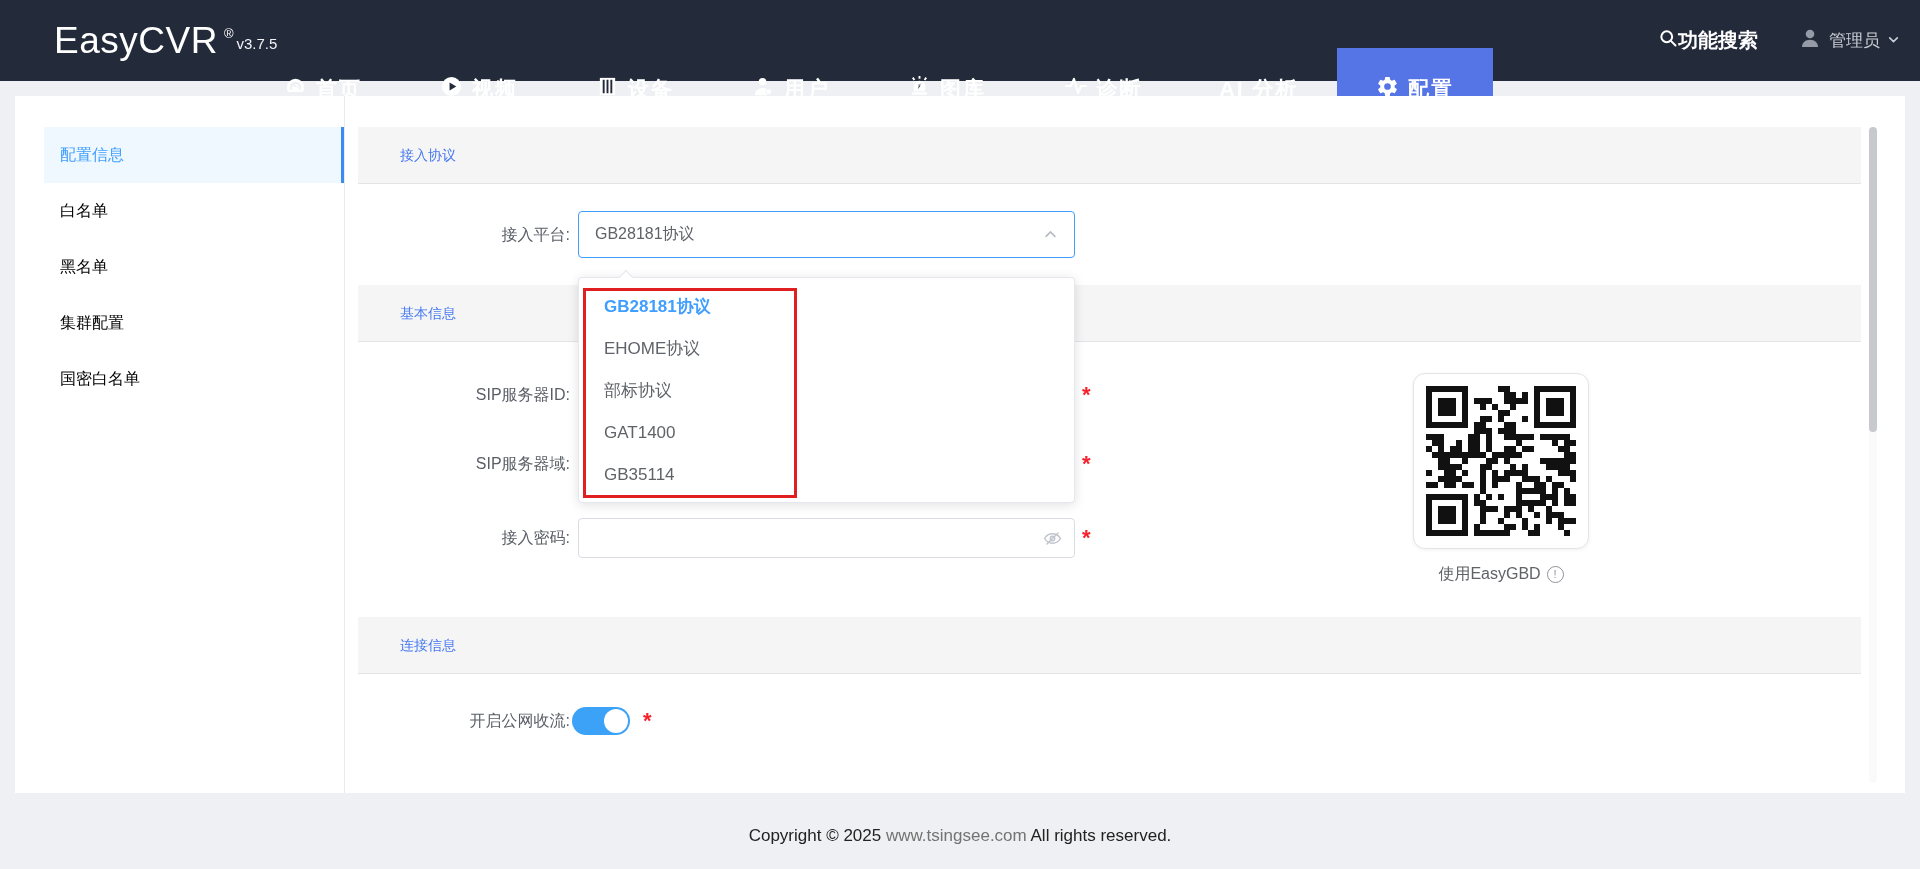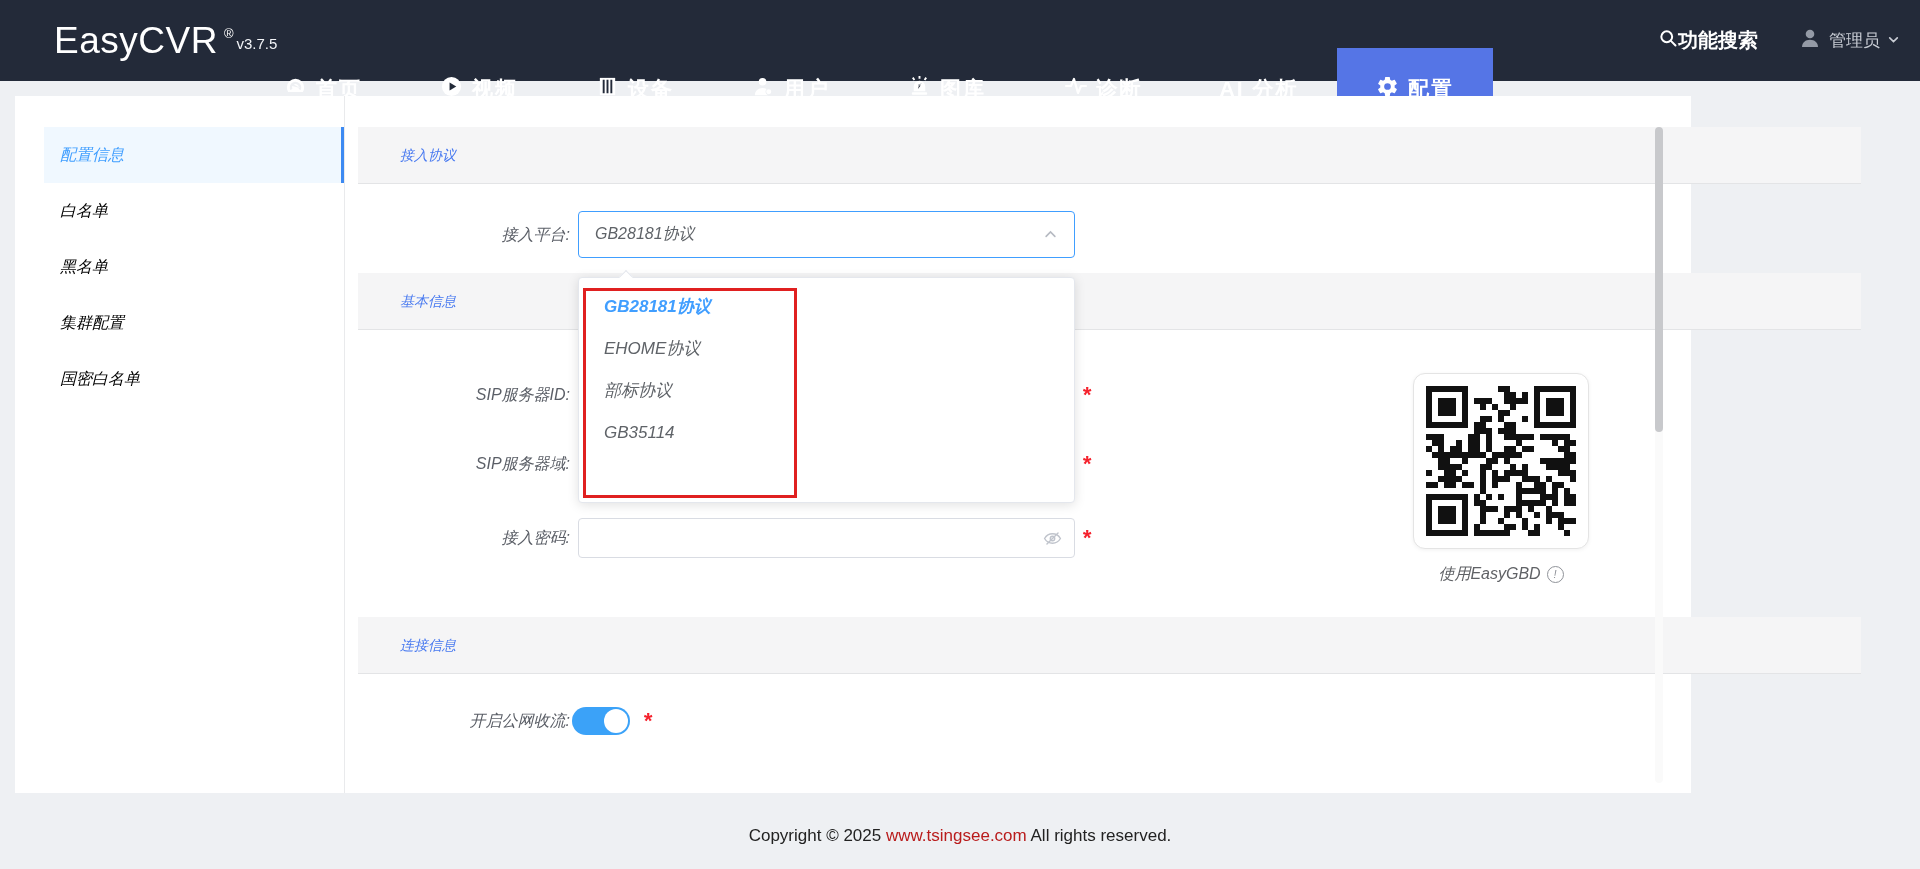--- a/index.html
+++ b/index.html
@@ -19,28 +19,28 @@
   .brand .ver{font-size:15px;margin:6px 0 0 3px;color:#f2f4f8;}
   .nav-items{position:absolute;left:245px;top:0;height:81px;display:flex;}
   .nav-item{width:156px;height:81px;display:flex;align-items:center;justify-content:center;gap:9px;color:#fff;font-size:21px;font-weight:bold;letter-spacing:2px;cursor:pointer;margin-top:48px;}
   .nav-item.active{background:var(--navbar-active);}
   .nav-item svg{flex:0 0 auto;}
   .nav-right{position:absolute;right:20px;top:0;height:81px;display:flex;align-items:center;gap:40px;}
   .nav-search{display:flex;align-items:center;color:#fff;font-size:20px;font-weight:bold;cursor:pointer;}
   .nav-user{display:flex;align-items:center;gap:7px;color:#c9cdd5;font-size:17px;cursor:pointer;}
 
   
-  .card{position:absolute;left:15px;top:96px;width:1676px;height:697px;background:#fff;font-style:italic;}
+  .card{position:absolute;left:15px;top:96px;width:1890px;height:697px;background:#fff;}
   .sidebar{position:absolute;left:0;top:0;width:330px;height:100%;border-right:1px solid #e9eaec;padding-top:31px;}
   .side-item{height:56px;line-height:56px;margin-left:29px;padding-left:16px;font-size:16px;color:#000000;cursor:pointer;}
   .side-item.active{background:#f0f8ff;color:var(--accent-blue);border-right:3px solid #3d8af2;}
 
   .content{position:absolute;left:343px;top:0;width:1503px;height:100%;}
   .sec-header{position:absolute;left:0;width:1503px;height:57px;background:#f5f5f6;border-bottom:1px solid #e3e4e6;line-height:56px;padding-left:42px;font-size:14px;color:var(--section-blue);}
-  .h-proto{top:31px;} .h-basic{top:177px;} .h-conn{top:521px;}
+  .h-proto{top:31px;} .h-basic{top:189px;} .h-conn{top:521px;}
 
   .f-label{position:absolute;left:0;width:212px;text-align:right;font-size:16px;color:#5a5e66;}
   .lbl-platform{top:115px;height:47px;line-height:47px;}
   .lbl-sipid{top:278px;height:42px;line-height:42px;}
   .lbl-sipdomain{top:347px;height:42px;line-height:42px;}
   .lbl-pwd{top:422px;height:40px;line-height:40px;}
   .lbl-stream{top:604px;height:42px;line-height:42px;}
 
   .select-box{position:absolute;left:220px;top:115px;width:497px;height:47px;border:1px solid var(--accent-blue);border-radius:4px;background:#fff;display:flex;align-items:center;padding:0 16px;font-size:16px;color:#5f6368;cursor:pointer;}
   .select-box .caret{margin-left:auto;display:flex;}
@@ -67,21 +67,21 @@
   .toggle.on{background:#3ba2f8;}
   .toggle .knob{position:absolute;top:2px;left:2px;width:24px;height:24px;border-radius:50%;background:#fff;}
   .toggle.on .knob{left:32px;}
 
   
   .scroll-track{position:absolute;right:28px;top:31px;width:8px;height:656px;background:#fafafa;border-radius:4px;}
   .scroll-thumb{position:absolute;right:28px;top:31px;width:8px;height:305px;background:#c8c9cc;border-radius:4px;cursor:pointer;}
 
   
   .footer{position:absolute;left:0;top:826px;width:1920px;text-align:center;font-size:17px;color:#222;}
-  .footer a{color:#b91c1c;text-decoration:none;cursor:pointer;}
+  .footer a{color:#737373;text-decoration:none;cursor:pointer;}
 </style>
 </head>
 <body>
 
 <header class="navbar">
   <div class="brand">
     <span class="logo">EasyCVR</span>
     <span class="reg">®</span>
     <span class="ver">v3.7.5</span>
   </div>
@@ -207,20 +207,21 @@
           </svg>
         </span>
     </div>
     <div class="req req3">*</div>
 
     <div class="dropdown">
       <div class="notch"></div>
       <div class="dd-option selected">GB28181协议</div>
       <div class="dd-option">EHOME协议</div>
       <div class="dd-option">部标协议</div>
+      <div class="dd-option">GAT1400</div>
       <div class="dd-option">GB35114</div>
     </div>
     <div class="annotation-box"></div>
 
     <div class="qr-card">
       <svg id="qr-svg" width="150" height="150" viewBox="0 0 150 150" fill="#111">
           <rect x="72" y="0" width="6" height="6"></rect>
           <rect x="78" y="0" width="6" height="6"></rect>
           <rect x="78" y="6" width="6" height="6"></rect>
           <rect x="84" y="6" width="6" height="6"></rect>

